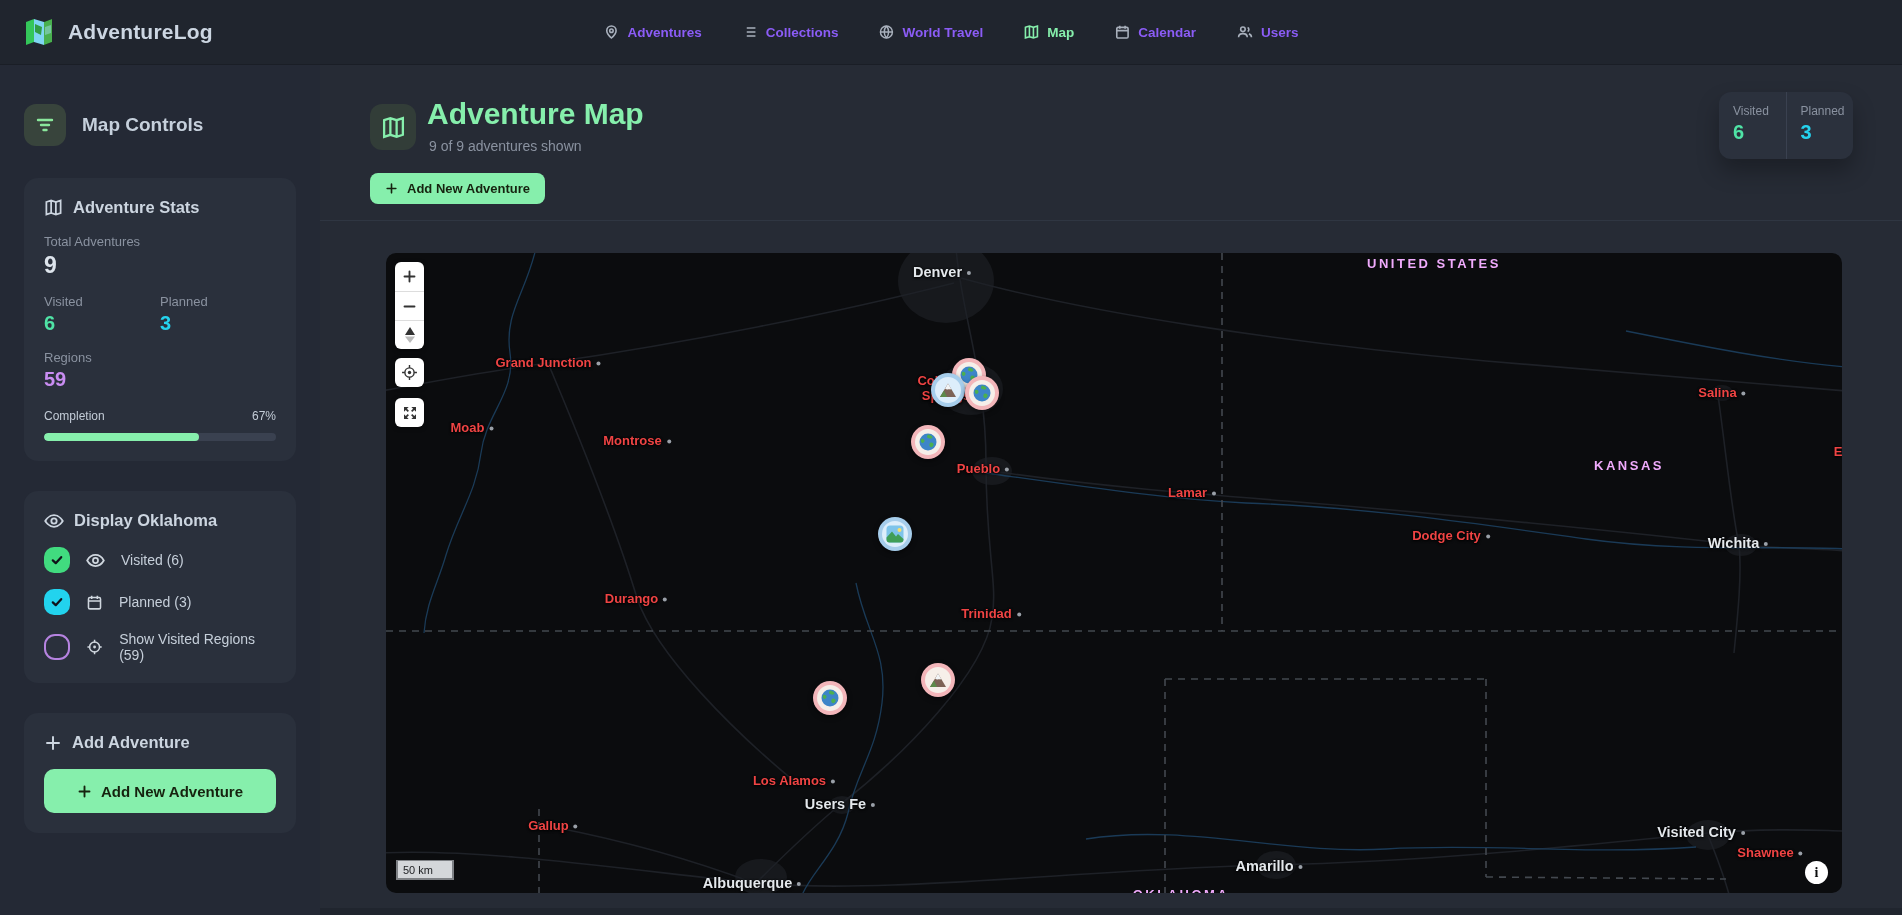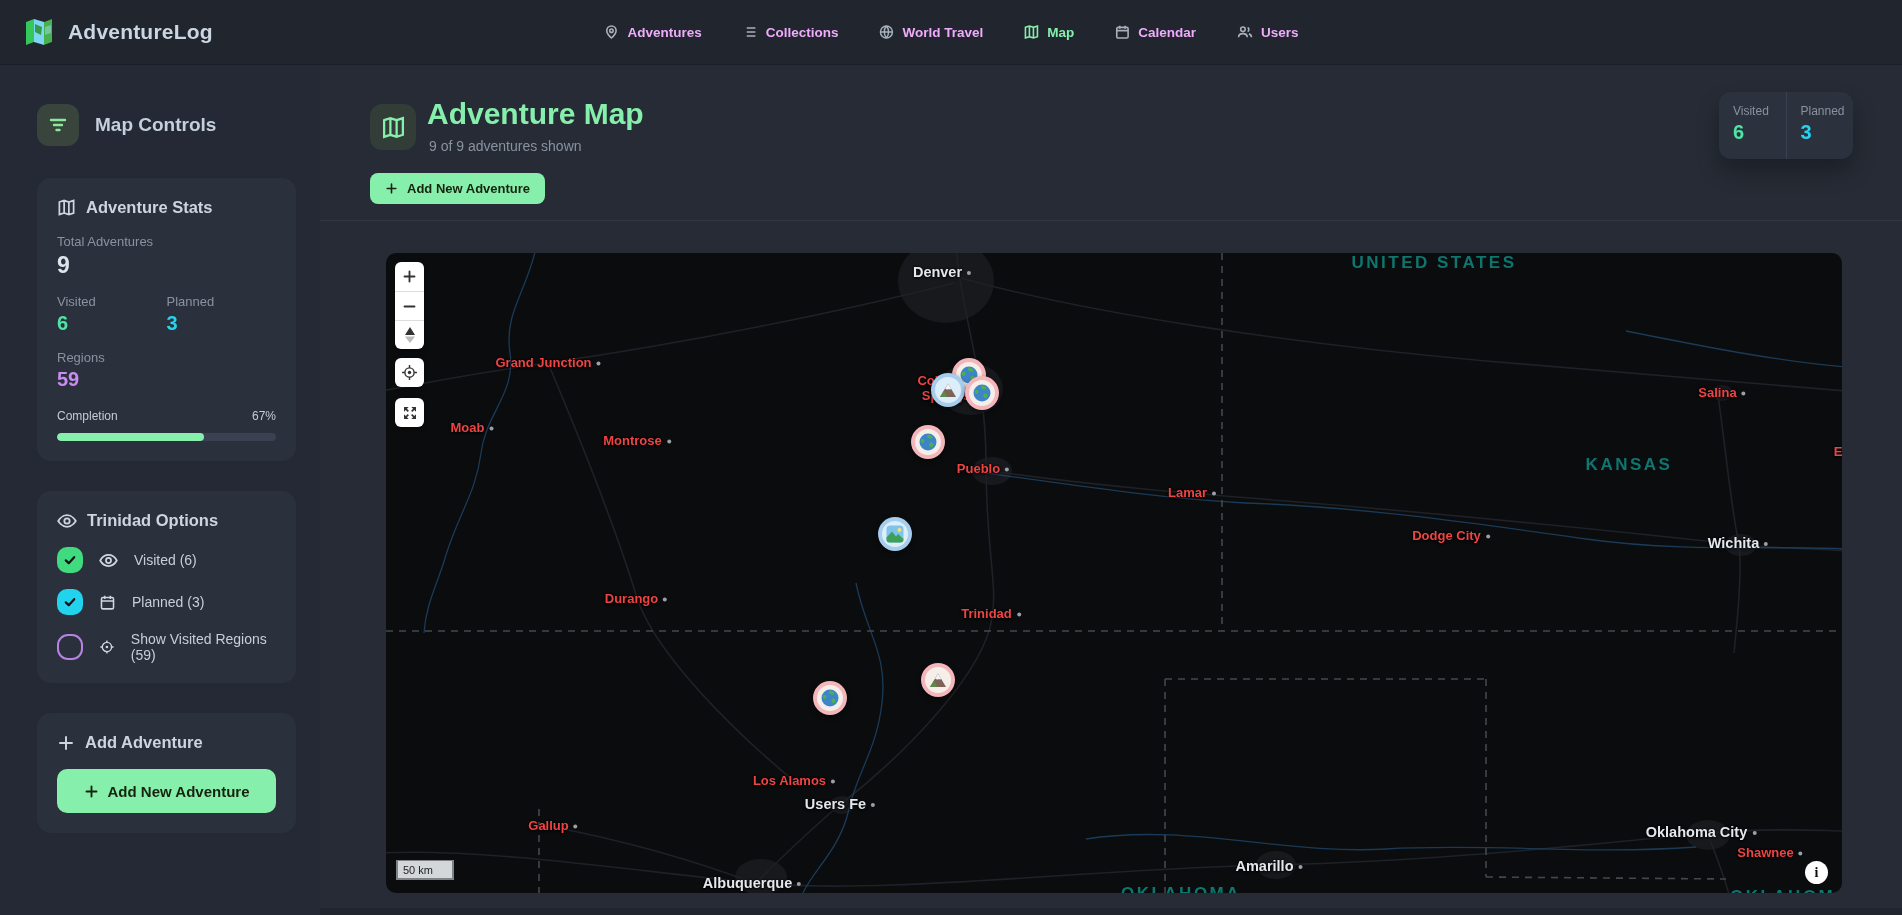--- a/index.html
+++ b/index.html
@@ -5,39 +5,39 @@
   * { box-sizing: border-box; margin: 0; padding: 0; }
   html,body { width:1902px; height:915px; overflow:hidden; }
   body { font-family:"Liberation Sans", sans-serif; background:#262b35; position:relative; }
 
   
   .navbar { position:absolute; left:0; top:0; width:1902px; height:64px; background:#20252e;
             display:flex; align-items:center; z-index:50; box-shadow:0 1px 0 #1a1e26; }
   .brand { display:flex; align-items:center; gap:12px; margin-left:22px; }
   .brand-title { font-size:21px; font-weight:bold; color:#ccd6e2; letter-spacing:.2px; }
   .nav-center { position:absolute; left:50%; transform:translateX(-50%); display:flex; align-items:center; gap:40px; }
-  .nav-item { display:flex; align-items:center; gap:8px; font-size:13.5px; font-weight:bold; color:#f0abfc; cursor:pointer; }
+  .nav-item { display:flex; align-items:center; gap:8px; font-size:13.5px; font-weight:bold; color:#8b5cf6; cursor:pointer; }
   .nav-item svg { stroke:#a8b0bc; }
   .nav-item.active { color:#86efac; }
   .nav-item.active svg { stroke:#86efac; }
   .nav-right { position:absolute; right:14px; display:flex; align-items:center; gap:14px; }
   .search-box { position:relative; width:256px; height:33px; border:1px solid #3a4150; border-radius:9px; background:#1e232c; }
   .search-box input { width:100%; height:100%; background:transparent; border:none; outline:none; color:#cdd5df;
                       font-size:13.5px; padding:0 36px 0 12px; font-family:"Liberation Sans", sans-serif; }
   .search-box input::placeholder { color:#79818e; }
   .kbd-badge { position:absolute; right:7px; top:5.5px; width:21px; height:21px; border:1px solid #49525f; border-radius:50%;
                color:#8a919e; font-size:12px; display:flex; align-items:center; justify-content:center; }
   .avatar { width:38px; height:38px; border-radius:50%; background:linear-gradient(135deg,#d9e25f,#f0a252);
             color:#2a3124; font-size:13px; font-weight:bold; display:flex; align-items:center; justify-content:center;
             box-shadow:0 0 0 2px #4c5b3c; cursor:pointer; }
   .ellipsis-btn { width:36px; height:31px; border-radius:8px; background:#2a303b; display:flex; align-items:center;
                   justify-content:center; cursor:pointer; }
 
   
-  .sidebar { position:absolute; left:0; top:64px; width:320px; height:851px; background:#242935; padding-top:40px;padding-left:13px; }
+  .sidebar { position:absolute; left:0; top:64px; width:320px; height:851px; background:#242935; padding-top:40px; }
   .sb-header { display:flex; align-items:center; gap:16px; margin:0 24px 32px; }
   .sb-header-icon { width:42px; height:42px; border-radius:12px; background:#38443c; display:flex; align-items:center; justify-content:center; }
   .sb-title { font-size:19px; font-weight:bold; color:#c6d0dc; }
   .card { margin:0 24px 30px; background:#2a303c; border-radius:14px; padding:20px; }
   .card-heading { display:flex; align-items:center; gap:10px; font-size:16.5px; font-weight:bold; color:#ccd5e0; margin-bottom:17px; }
   .stat-label { font-size:13px; color:#8a92a0; }
   .stat-value-big { font-size:23px; font-weight:bold; color:#dde4ec; margin-top:3px; }
   .stat-grid { display:grid; grid-template-columns:1fr 1fr; margin-top:15px; }
   .stat-value { font-size:20px; font-weight:bold; margin-top:3px; }
   .teal { color:#4fe3a6; }
@@ -72,21 +72,21 @@
   .mh-stat .lbl { font-size:12px; color:#8a92a0; }
   .mh-stat .val { font-size:20px; font-weight:bold; margin-top:3px; }
 
   
   .map { position:absolute; left:66px; top:189px; width:1456px; height:640px; background:#0b0c0e; border-radius:10px; overflow:hidden; }
   .map svg.layer { position:absolute; left:0; top:0; }
   .city { position:absolute; transform:translate(-50%,-50%); font-size:13px; font-weight:bold; color:#ef4444;
           text-shadow:0 1px 3px #000, 0 0 2px #000; white-space:nowrap; z-index:5; }
   .city.big { font-size:14.5px; color:#e4e8ec; }
   .city.dotted::after { content:""; display:inline-block; width:4px; height:4px; border-radius:50%; background:#9aa0a8; margin-left:5px; vertical-align:middle; }
-  .terr { position:absolute; transform:translate(-50%,-50%); font-size:17px; font-weight:bold; color:#0f766e;
+  .terr { position:absolute; transform:translate(-50%,-50%); font-size:13px; font-weight:bold; color:#f0abfc;
           letter-spacing:2.5px; white-space:nowrap; z-index:4; }
   .cspr { width:70px; white-space:normal; text-align:center; line-height:1.15; z-index:3; }
   .marker { position:absolute; width:34px; height:34px; border-radius:50%; transform:translate(-50%,-50%);
             display:flex; align-items:center; justify-content:center; cursor:pointer;
             box-shadow:0 2px 5px rgba(0,0,0,.5); }
   .marker .inner { width:26px; height:26px; border-radius:50%; display:flex; align-items:center; justify-content:center; }
   .marker.pink { background:#f3b6ba; }
   .marker.pink .inner { background:#f6efe9; }
   .marker.blue { background:#a6cdeb; }
   .marker.blue .inner { background:#ddeefb; }
@@ -205,21 +205,21 @@
       <div class="progress-fill" style="width:67%;"></div>
     </div>
   </div>
 
   <div class="card">
     <div class="card-heading">
       <svg width="20" height="16" viewBox="0 0 24 18" fill="none" stroke="#ccd5e0" stroke-width="2.2">
           <path d="M1.5 9s4-7 10.5-7 10.5 7 10.5 7-4 7-10.5 7S1.5 9 1.5 9z"></path>
           <circle cx="12" cy="9" r="3.2"></circle>
         </svg>
-      <span>Trinidad Options</span>
+      <span>Display Oklahoma</span>
     </div>
     <div class="opt-row">
       <span class="checkbox green">
         <svg width="14" height="14" viewBox="0 0 20 20" fill="none" stroke="#10131a" stroke-width="3.2" stroke-linecap="round" stroke-linejoin="round">
             <path d="M4 10.5l4.2 4L16 6"></path>
           </svg>
       </span>
       <svg width="19" height="15" viewBox="0 0 24 18" fill="none" stroke="#cfd6de" stroke-width="2.2">
           <path d="M1.5 9s4-7 10.5-7 10.5 7 10.5 7-4 7-10.5 7S1.5 9 1.5 9z"></path>
           <circle cx="12" cy="9" r="3.2"></circle>
@@ -352,21 +352,21 @@
     <span class="city" style="left:1452px; top:198px;">E</span>
     <span class="city dotted" style="left:1065px; top:282px;">Dodge City</span>
     <span class="city big dotted" style="left:1352px; top:290px;">Wichita</span>
     <span class="city dotted" style="left:250px; top:345px;">Durango</span>
     <span class="city dotted" style="left:605px; top:360px;">Trinidad</span>
     <span class="city dotted" style="left:408px; top:527px;">Los Alamos</span>
     <span class="city big dotted" style="left:454px; top:551px;">Users Fe</span>
     <span class="city dotted" style="left:167px; top:572px;">Gallup</span>
     <span class="city big dotted" style="left:366px; top:630px;">Albuquerque</span>
     <span class="city big dotted" style="left:883px; top:613px;">Amarillo</span>
-    <span class="city big dotted" style="left:1315px; top:579px;">Oklahoma City</span>
+    <span class="city big dotted" style="left:1315px; top:579px;">Visited City</span>
     <span class="city dotted" style="left:1384px; top:599px;">Shawnee</span>
     <span class="terr" style="left:795px; top:641px;">OKLAHOMA</span>
     <span class="terr" style="left:1404px; top:644px;">OKLAHOMA</span>
 
     <div class="marker pink" style="left:583px; top:122px; z-index:6;">
       <span class="inner">
         <svg width="20" height="20" viewBox="0 0 20 20">
             <circle cx="10" cy="10" r="8.5" fill="#3d85c8"></circle>
             <path d="M3.5 7c1.5-.5 3 .5 3 2s-2 2.5-3 1.5-1-3 0-3.5z" fill="#4caf50"></path>
             <path d="M10 2.5c1.5 0 3.2 1 4.2 2s-1 2.6-2.5 2.1S8.5 5.5 9 4.4 9.5 2.5 10 2.5z" fill="#4caf50"></path>

